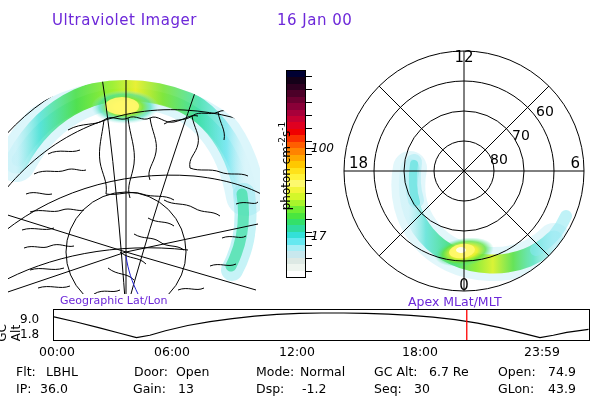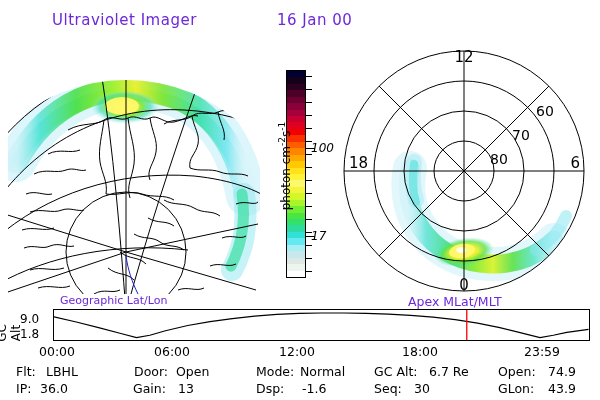--- a/index.html
+++ b/index.html
@@ -287,20 +287,20 @@
     <div class="st r1" style="left:366px">GC Alt:</div>
     <div class="st r1" style="left:421px">6.7 Re</div>
     <div class="st r1" style="left:490px">Open:</div>
     <div class="st r1" style="left:540px">74.9</div>
 
     <div class="st r2" style="left:8px">IP:</div>
     <div class="st r2" style="left:32px">36.0</div>
     <div class="st r2" style="left:125px">Gain:</div>
     <div class="st r2" style="left:170px">13</div>
     <div class="st r2" style="left:248px">Dsp:</div>
-    <div class="st r2" style="left:294px">-1.6</div>
+    <div class="st r2" style="left:294px">-1.2</div>
     <div class="st r2" style="left:366px">Seq:</div>
     <div class="st r2" style="left:406px">30</div>
     <div class="st r2" style="left:490px">GLon:</div>
     <div class="st r2" style="left:540px">43.9</div>
   </div>
 
 </div>
 
 </body></html>

